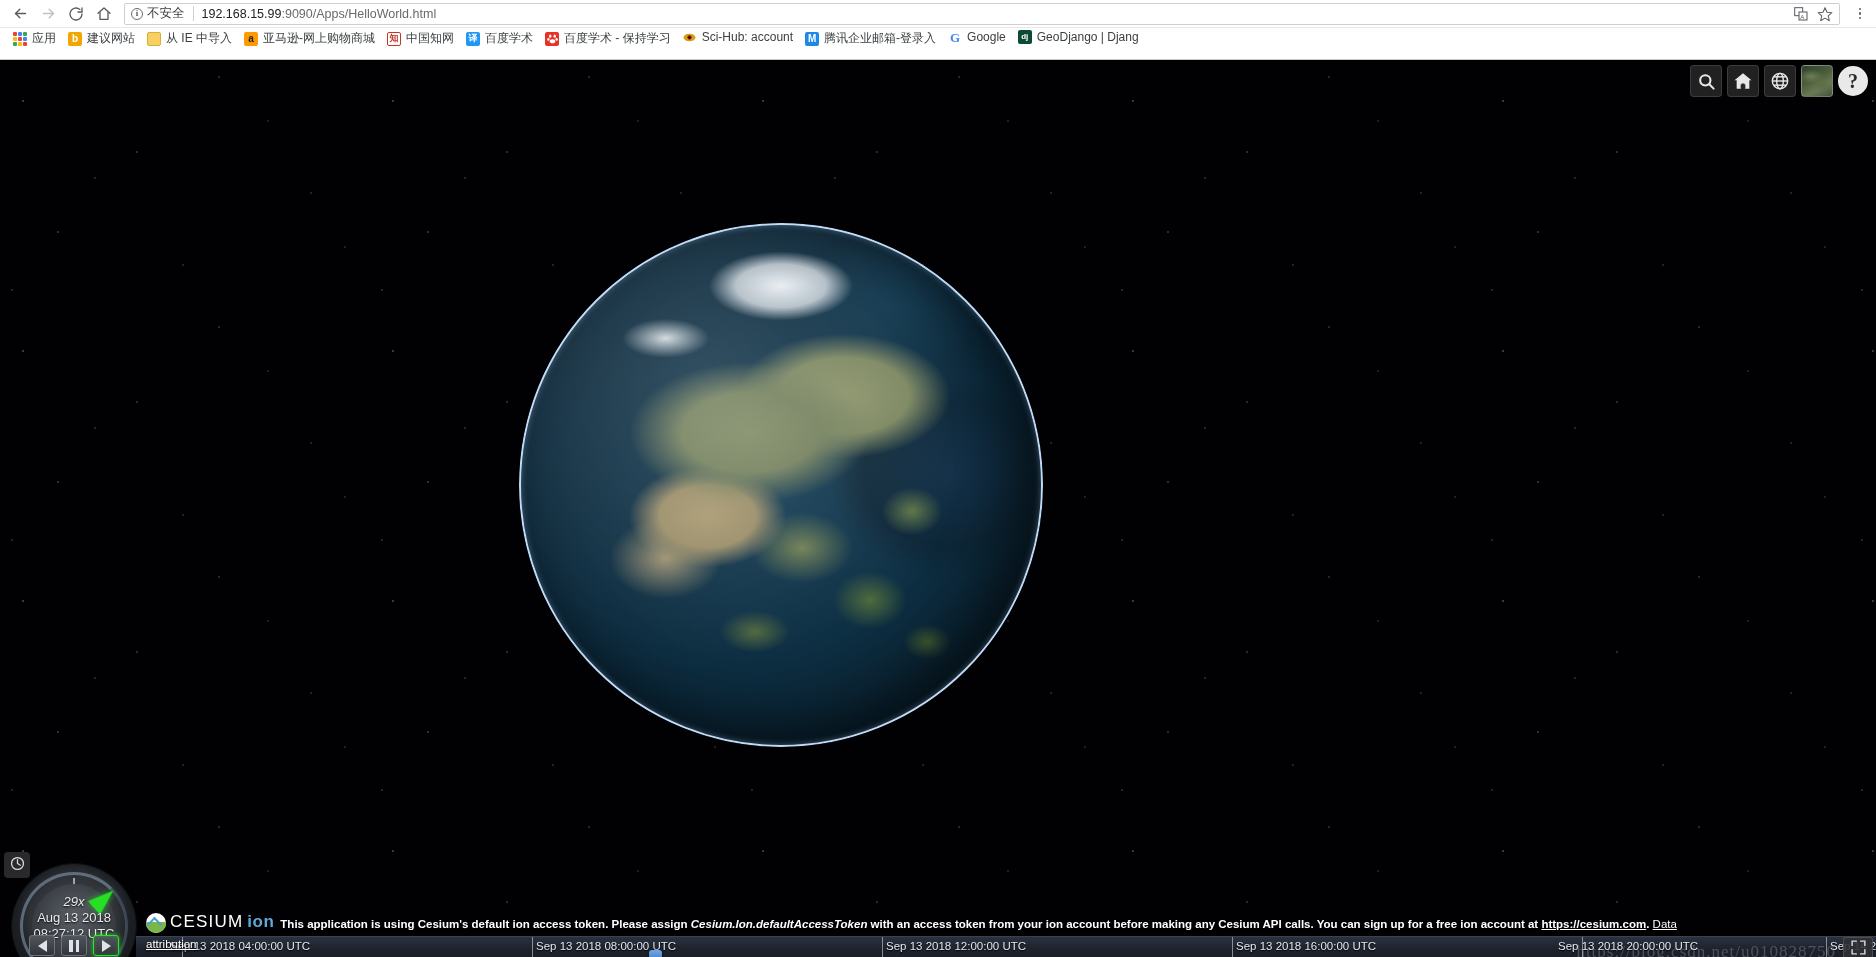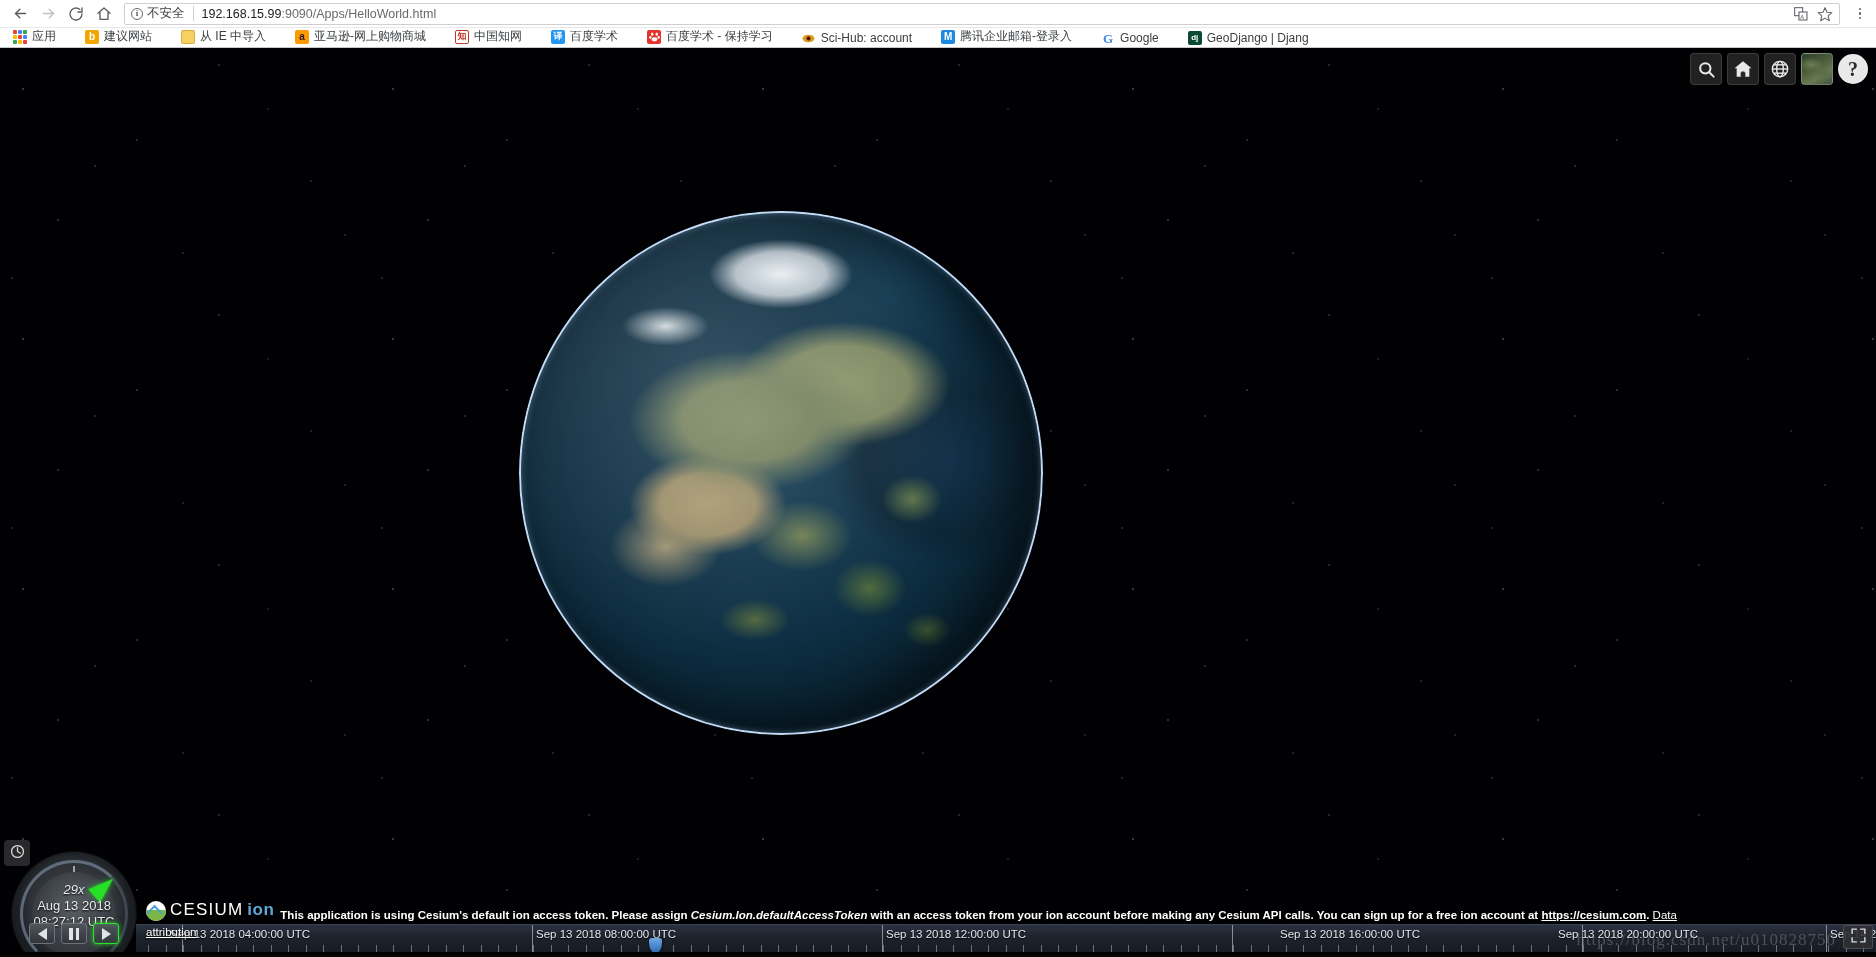--- a/index.html
+++ b/index.html
@@ -79,26 +79,26 @@
   .menu-dots {
     width: 20px; display: flex; flex-direction: column;
     align-items: center; gap: 2px; margin-left: 4px;
   }
   .menu-dots span {
     width: 2.5px; height: 2.5px; border-radius: 50%; background: #5f6368;
   }
 
   
   .bookmarks-row {
-    height: 20px;
+    height: 32px;
     display: flex;
-    align-items: flex-end;
+    align-items: flex-start;
     padding: 0 8px;
     background: #ffffff;
-    gap: 17px;
+    gap: 0px;
     overflow: hidden;
     border-top: 1px solid #e8e8e8;
   }
   .bm {
     display: flex; align-items: center;
     gap: 5px;
     padding: 2px 7px 2px 5px;
     font-size: 12px;
     color: #3c4043;
     white-space: nowrap;
@@ -244,21 +244,21 @@
     right: 8px;
     color: #fff;
     font-size: 11.5px;
     font-weight: bold;
     line-height: 1.35;
     text-shadow: 0 1px 2px rgba(0,0,0,0.9);
     pointer-events: none;
   }
   .credit-line {
     display: flex;
-    align-items: flex-end;
+    align-items: center;
     gap: 6px;
     flex-wrap: nowrap;
   }
   .ion-logo {
     display: inline-flex;
     align-items: center;
     gap: 4px;
     flex: 0 0 auto;
     transform: translateY(-2px);
   }
@@ -723,21 +723,21 @@
       <div class="tl-major" style="left:46px"></div>
       <div class="tl-major" style="left:396px"></div>
       <div class="tl-major" style="left:746px"></div>
       <div class="tl-major" style="left:1096px"></div>
       <div class="tl-major" style="left:1446px"></div>
       <div class="tl-major" style="left:1690px"></div>
 
       <div class="tl-label" style="left:30px">Sep 13 2018 04:00:00 UTC</div>
       <div class="tl-label" style="left:396px">Sep 13 2018 08:00:00 UTC</div>
       <div class="tl-label" style="left:746px">Sep 13 2018 12:00:00 UTC</div>
-      <div class="tl-label" style="left:1140px">Sep 13 2018 16:00:00 UTC</div>
+      <div class="tl-label" style="left:1096px">Sep 13 2018 16:00:00 UTC</div>
       <div class="tl-label" style="left:1418px">Sep 13 2018 20:00:00 UTC</div>
       <div class="tl-label" style="left:1690px">Sep 14 2018 00:00:00 UTC</div>
 
       <div class="tl-ticks" id="tl-ticks">
           <i style="left: 12px;"></i>
           <i style="left: 29.5px;"></i>
           <i style="left: 47px;"></i>
           <i style="left: 64.5px;"></i>
           <i style="left: 82px;"></i>
           <i style="left: 99.5px;"></i>

